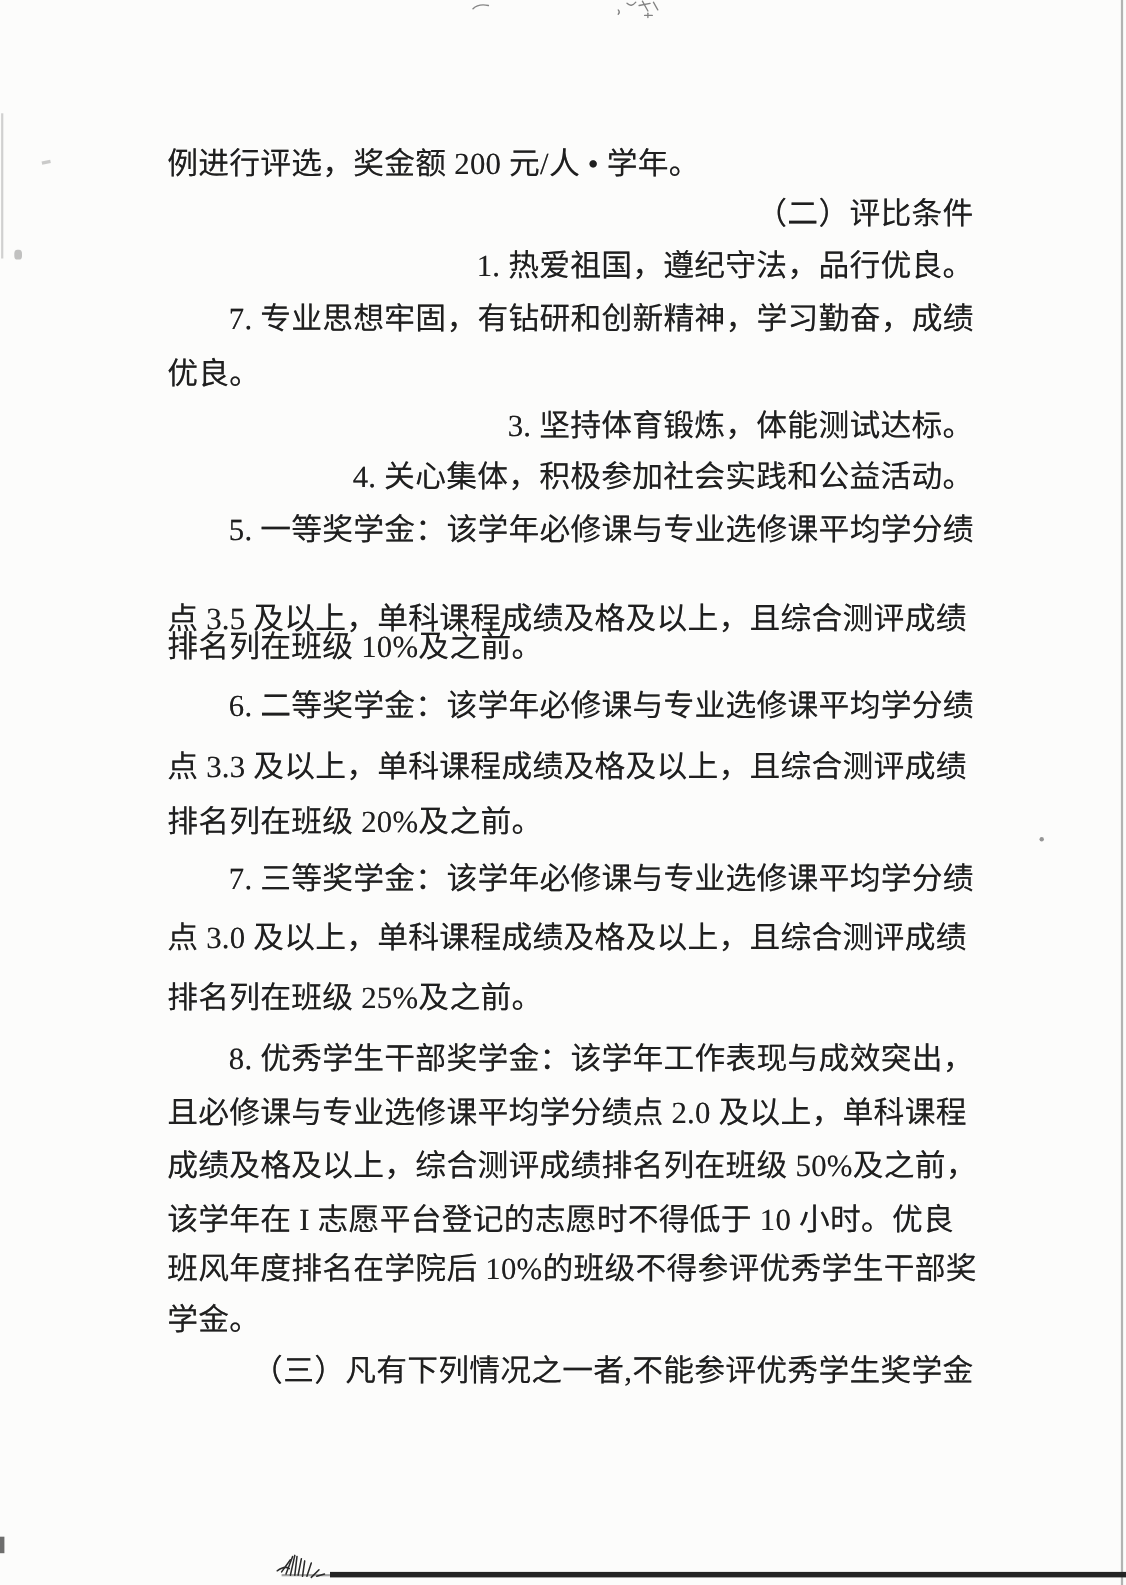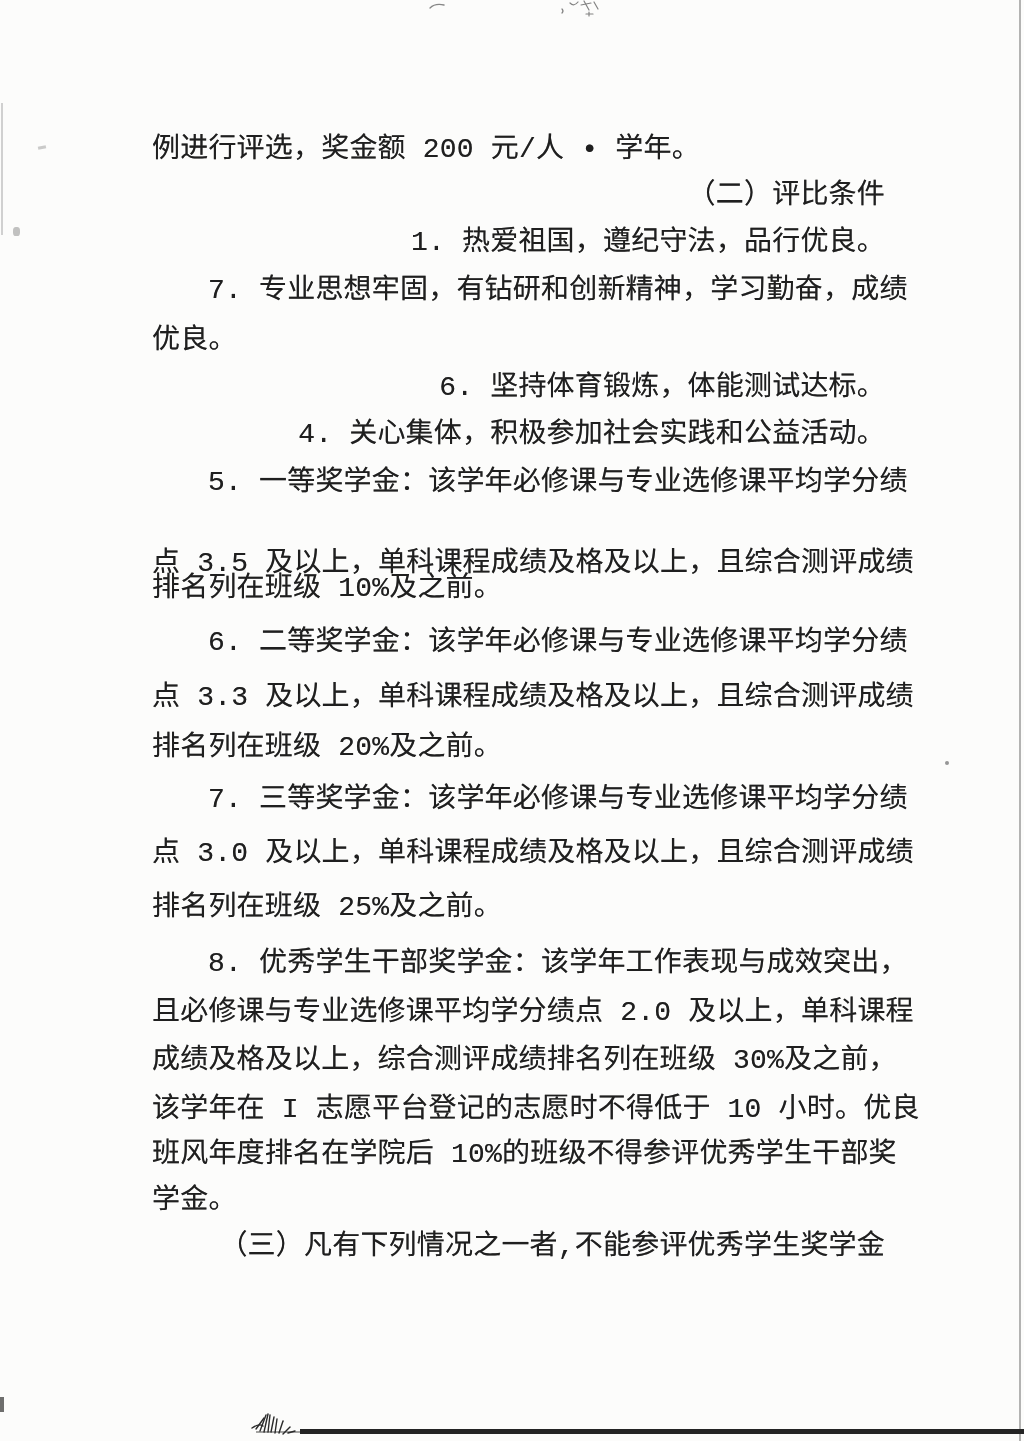--- a/index.html
+++ b/index.html
@@ -2,21 +2,21 @@
 <html lang="zh-CN" style="--page-bg: #fcfcfb; --text-color: #1f1f1f; --edge-line-color: #a0a0a0; --bottom-line-color: #242424;"><head>
 <meta charset="utf-8">
 <style>
   html, body { margin: 0; padding: 0; }
   .page {
     position: relative;
     width: 1024px;
     height: 1441px;
     background: var(--page-bg, #fcfcfb);
     overflow: hidden;
-    font-family: Liberation Mono, monospace;
+    font-family: Liberation Serif, serif;
     color: var(--text-color, #1f1f1f);
   }
   .line {
     position: absolute;
     left: 152px;
     width: 733px;
     height: 40px;
     line-height: 40px;
     font-size: 28px;
     white-space: nowrap;
@@ -66,34 +66,34 @@
 </head>
 <body>
 
 <div class="page">
 
   <div class="line" style="top:130px">例进行评选，奖金额 200 元/人 • 学年。</div>
   <div class="line indent" style="top:176px">（二）评比条件</div>
   <div class="line indent" style="top:223px">1. 热爱祖国，遵纪守法，品行优良。</div>
   <div class="line indent" style="top:271px">7. 专业思想牢固，有钻研和创新精神，学习勤奋，成绩</div>
   <div class="line" style="top:321px">优良。</div>
-  <div class="line indent" style="top:368px">6. 坚持体育锻炼，体能测试达标。</div>
+  <div class="line indent" style="top:368px">3. 坚持体育锻炼，体能测试达标。</div>
   <div class="line indent" style="top:415px">4. 关心集体，积极参加社会实践和公益活动。</div>
   <div class="line indent" style="top:463px">5. 一等奖学金：该学年必修课与专业选修课平均学分绩</div>
   <div class="line" style="top:544px">点 3.5 及以上，单科课程成绩及格及以上，且综合测评成绩</div>
   <div class="line" style="top:569px">排名列在班级 10%及之前。</div>
   <div class="line indent" style="top:623px">6. 二等奖学金：该学年必修课与专业选修课平均学分绩</div>
   <div class="line" style="top:678px">点 3.3 及以上，单科课程成绩及格及以上，且综合测评成绩</div>
   <div class="line" style="top:728px">排名列在班级 20%及之前。</div>
   <div class="line indent" style="top:780px">7. 三等奖学金：该学年必修课与专业选修课平均学分绩</div>
   <div class="line" style="top:834px">点 3.0 及以上，单科课程成绩及格及以上，且综合测评成绩</div>
   <div class="line" style="top:888px">排名列在班级 25%及之前。</div>
   <div class="line indent" style="top:944px">8. 优秀学生干部奖学金：该学年工作表现与成效突出，</div>
   <div class="line" style="top:993px">且必修课与专业选修课平均学分绩点 2.0 及以上，单科课程</div>
-  <div class="line" style="top:1041px">成绩及格及以上，综合测评成绩排名列在班级 30%及之前，</div>
+  <div class="line" style="top:1041px">成绩及格及以上，综合测评成绩排名列在班级 50%及之前，</div>
   <div class="line" style="top:1090px">该学年在 I 志愿平台登记的志愿时不得低于 10 小时。优良</div>
   <div class="line" style="top:1135px">班风年度排名在学院后 10%的班级不得参评优秀学生干部奖</div>
   <div class="line" style="top:1181px">学金。</div>
   <div class="line indent" style="top:1227px">（三）凡有下列情况之一者,不能参评优秀学生奖学金</div>
 
   <div class="artifact edge-line-right"></div>
   <div class="artifact edge-line-left"></div>
   <div class="artifact left-mark"></div>
   <div class="artifact left-tick"></div>
   <div class="artifact bottom-left-mark"></div>

